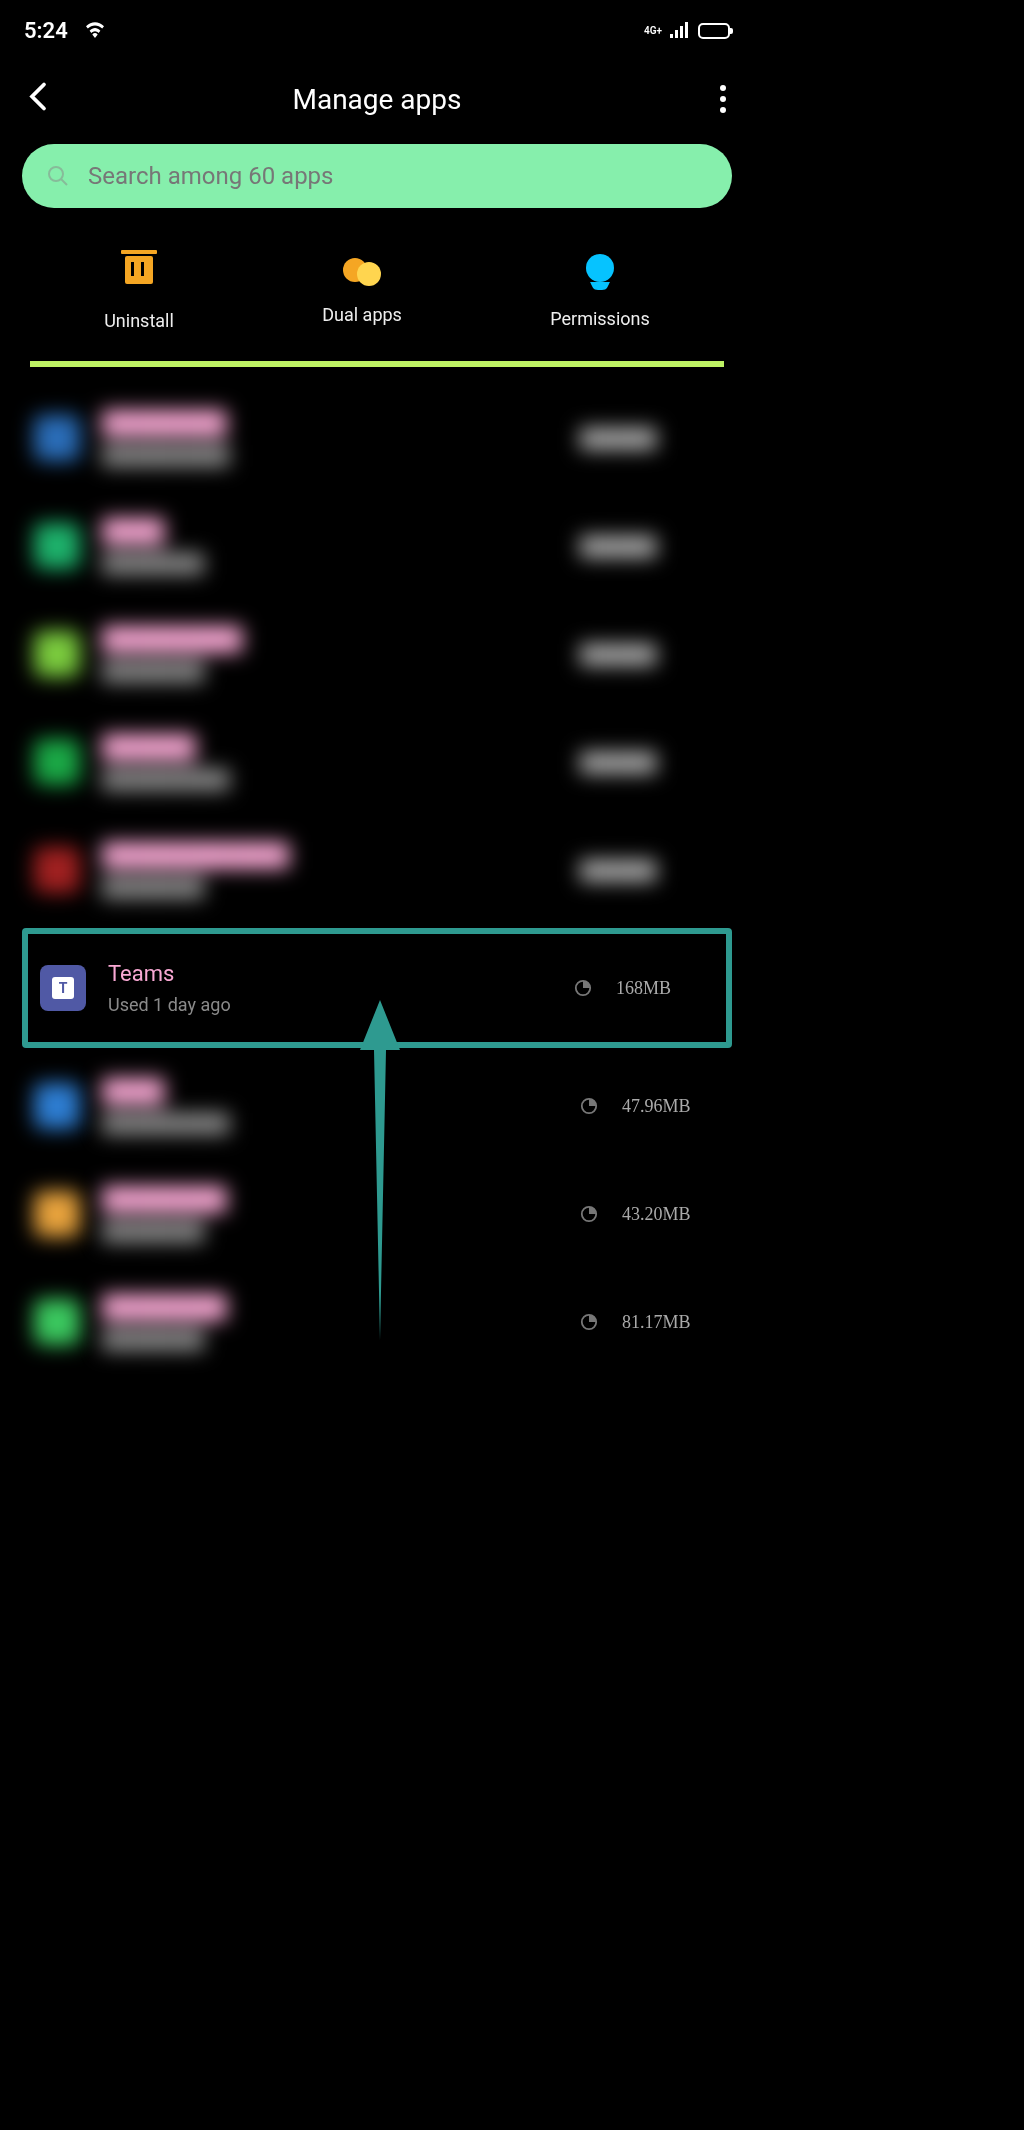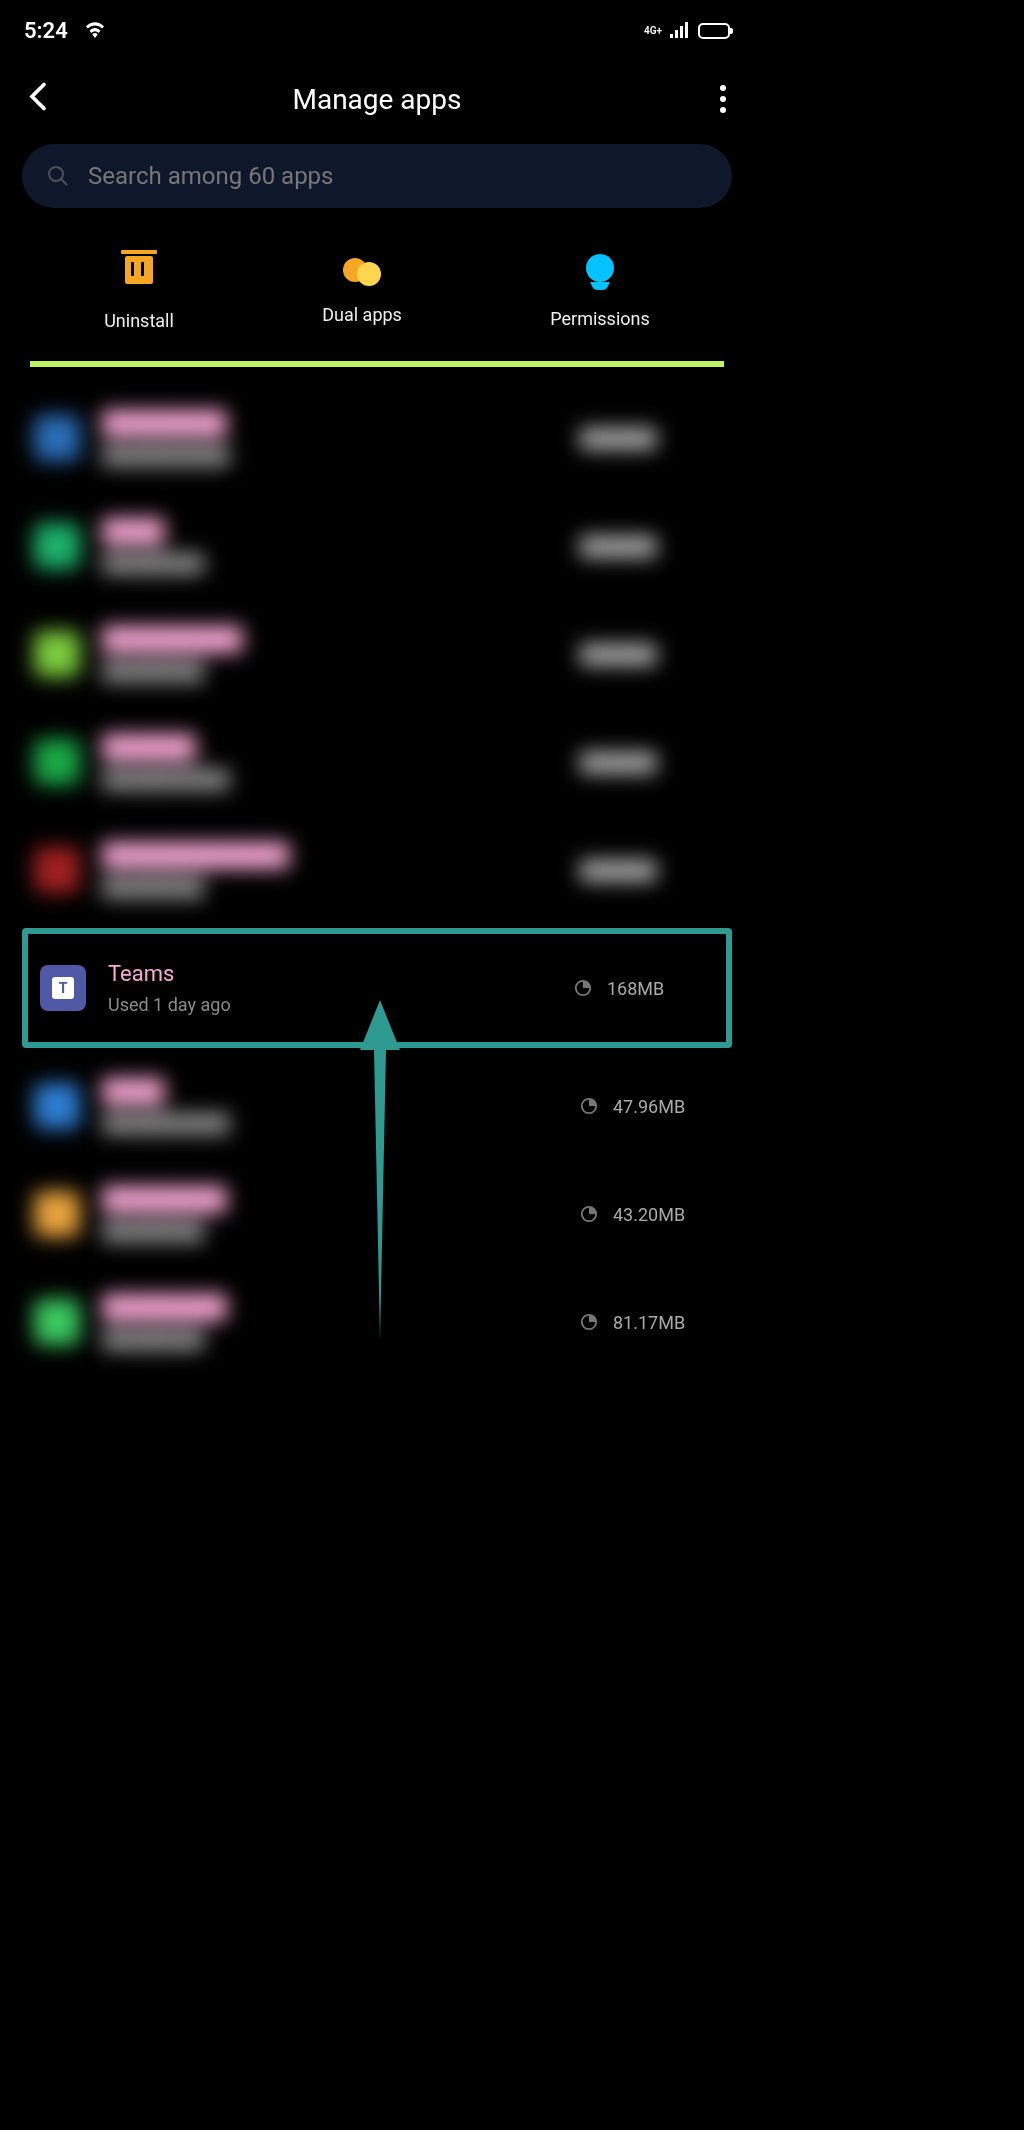--- a/index.html
+++ b/index.html
@@ -42,21 +42,21 @@
     color: #fff; font-size: 34px; line-height: 1;
   }
   .header .title { font-size: 28px; font-weight: 400; }
   .header .more {
     position: absolute; right: 28px; top: 50%; transform: translateY(-50%);
     display: flex; flex-direction: column; gap: 5px;
   }
   .header .more span { width: 6px; height: 6px; background: #fff; border-radius: 50%; }
 
   .search-bar {
-    margin: 0 22px 30px; background: #0f172a; border-radius: 40px;
+    margin: 0 22px 30px; background: #86efac; border-radius: 40px;
     display: flex; align-items: center; padding: 18px 24px; gap: 18px;
   }
   .search-bar svg { flex-shrink: 0; opacity: 0.5; }
   .search-bar .placeholder { color: #777; font-size: 24px; }
 
   .actions {
     display: flex; justify-content: space-around; padding: 12px 0 30px;
     border-bottom: 6px solid #bef264; margin: 7px 30px;
   }
   .action-item { text-align: center; }
@@ -88,21 +88,21 @@
   .app-row {
     display: flex; align-items: center; padding: 18px 34px; gap: 22px;
     min-height: 108px;
   }
   .app-icon {
     width: 46px; height: 46px; border-radius: 8px; flex-shrink: 0;
   }
   .app-info { flex: 1; min-width: 0; }
   .app-name { font-size: 22px; color: #f9a8d4; margin-bottom: 8px; }
   .app-sub { font-size: 18px; color: #8a8a8a; }
-  .app-meta { display: flex; align-items: center; gap: 15px; color: #aaa; font-size: 18px; min-width: 140px; }
+  .app-meta { display: flex; align-items: center; gap: 24px; color: #aaa; font-size: 18px; min-width: 140px; font-family: Liberation Serif, serif; }
   .app-meta svg { opacity: 0.7; }
 
   .highlight-box {
     border: 6px solid #2e9a90; margin: 4px 22px; border-radius: 4px;
   }
   .highlight-box .app-row { padding: 18px 12px; }
 
   .blurred { filter: blur(10px); }
 
   .teams-icon {

